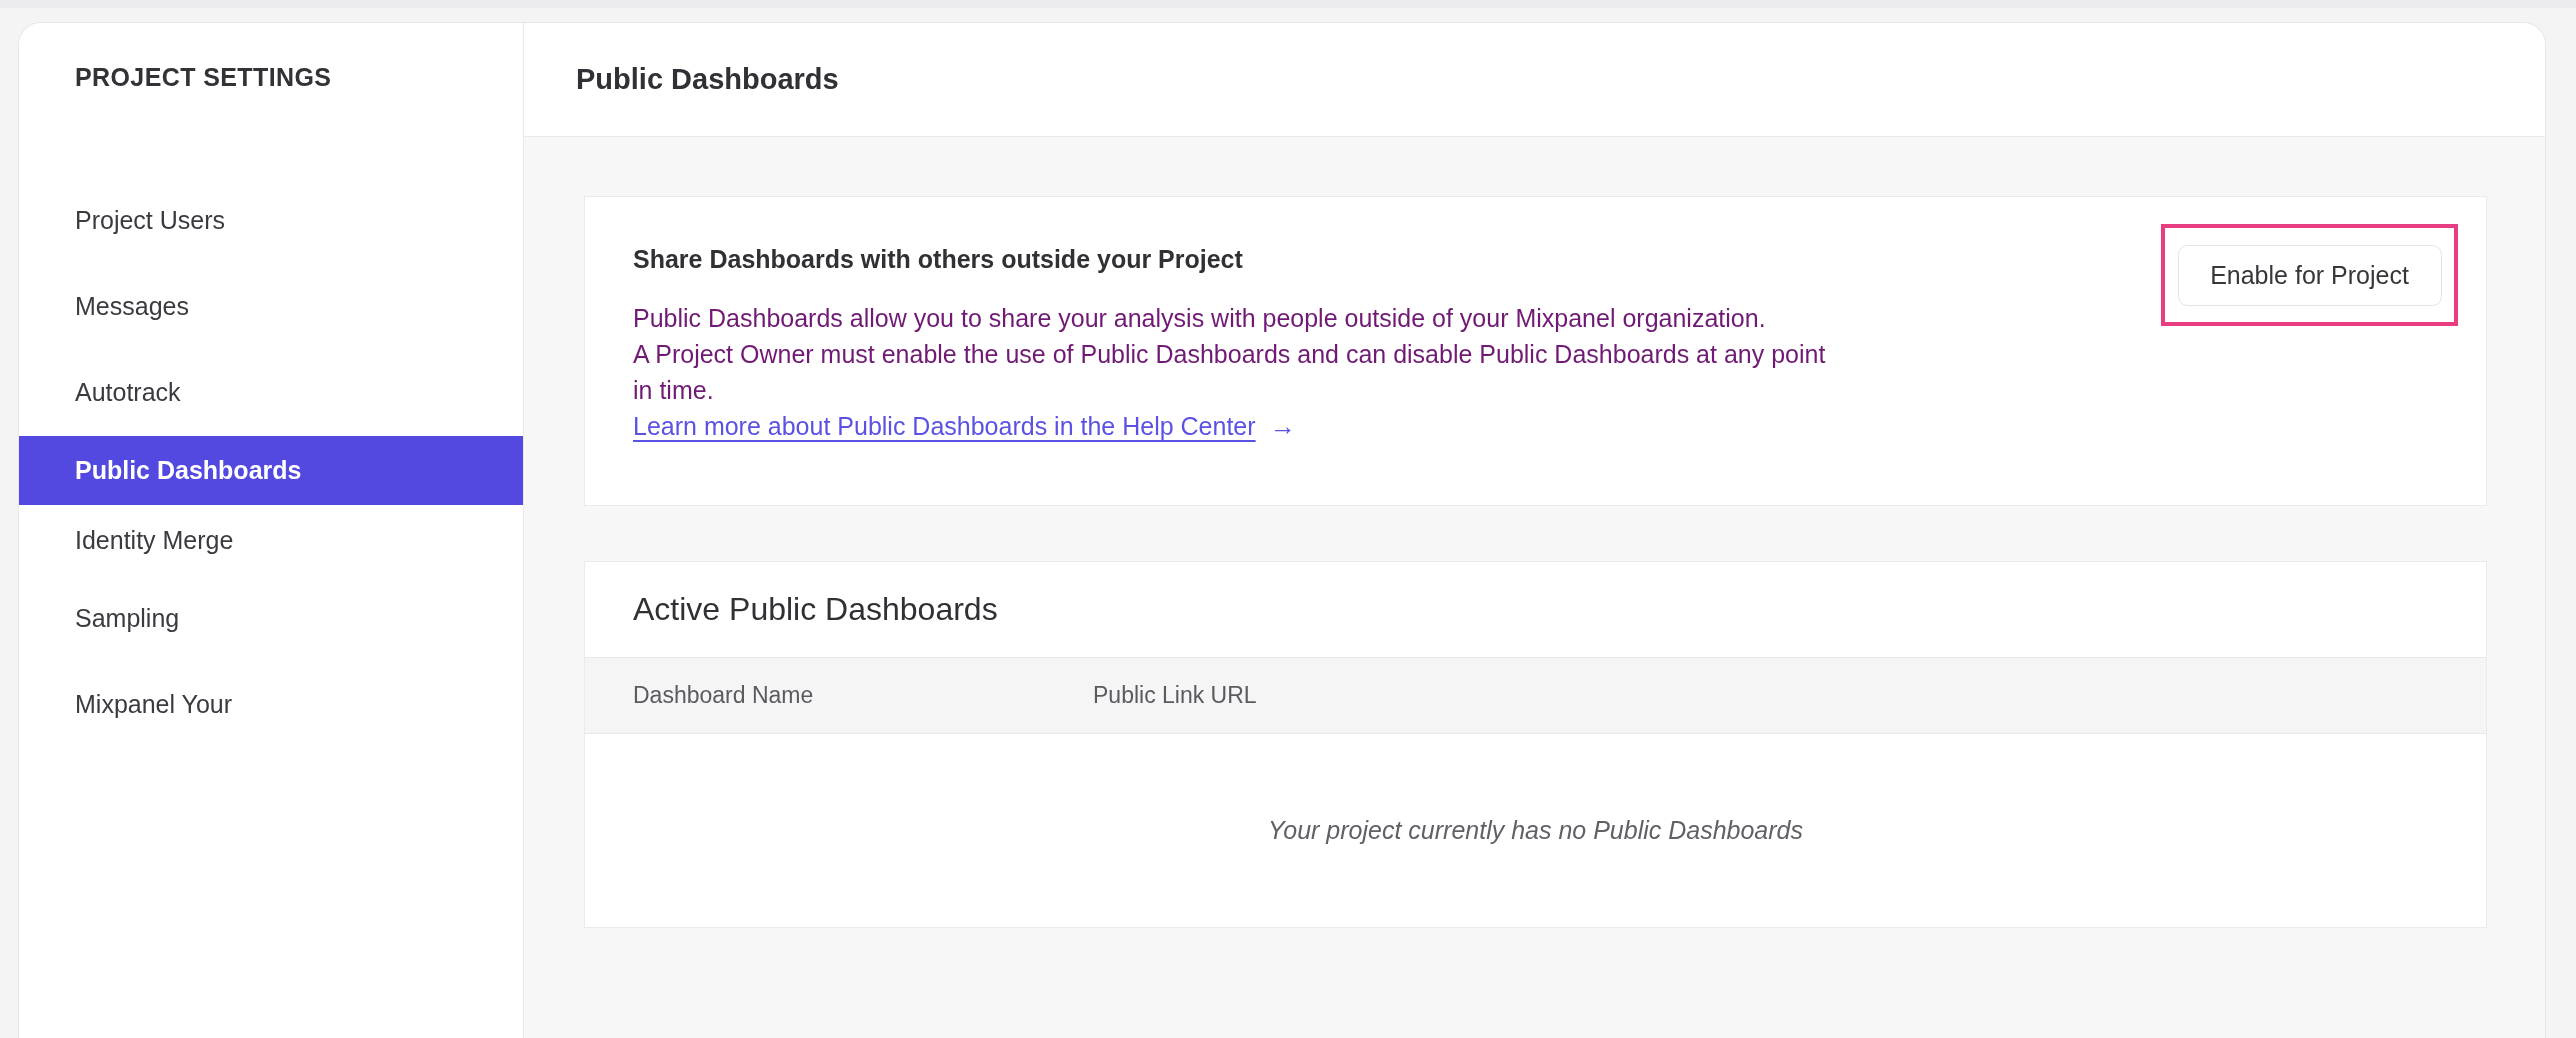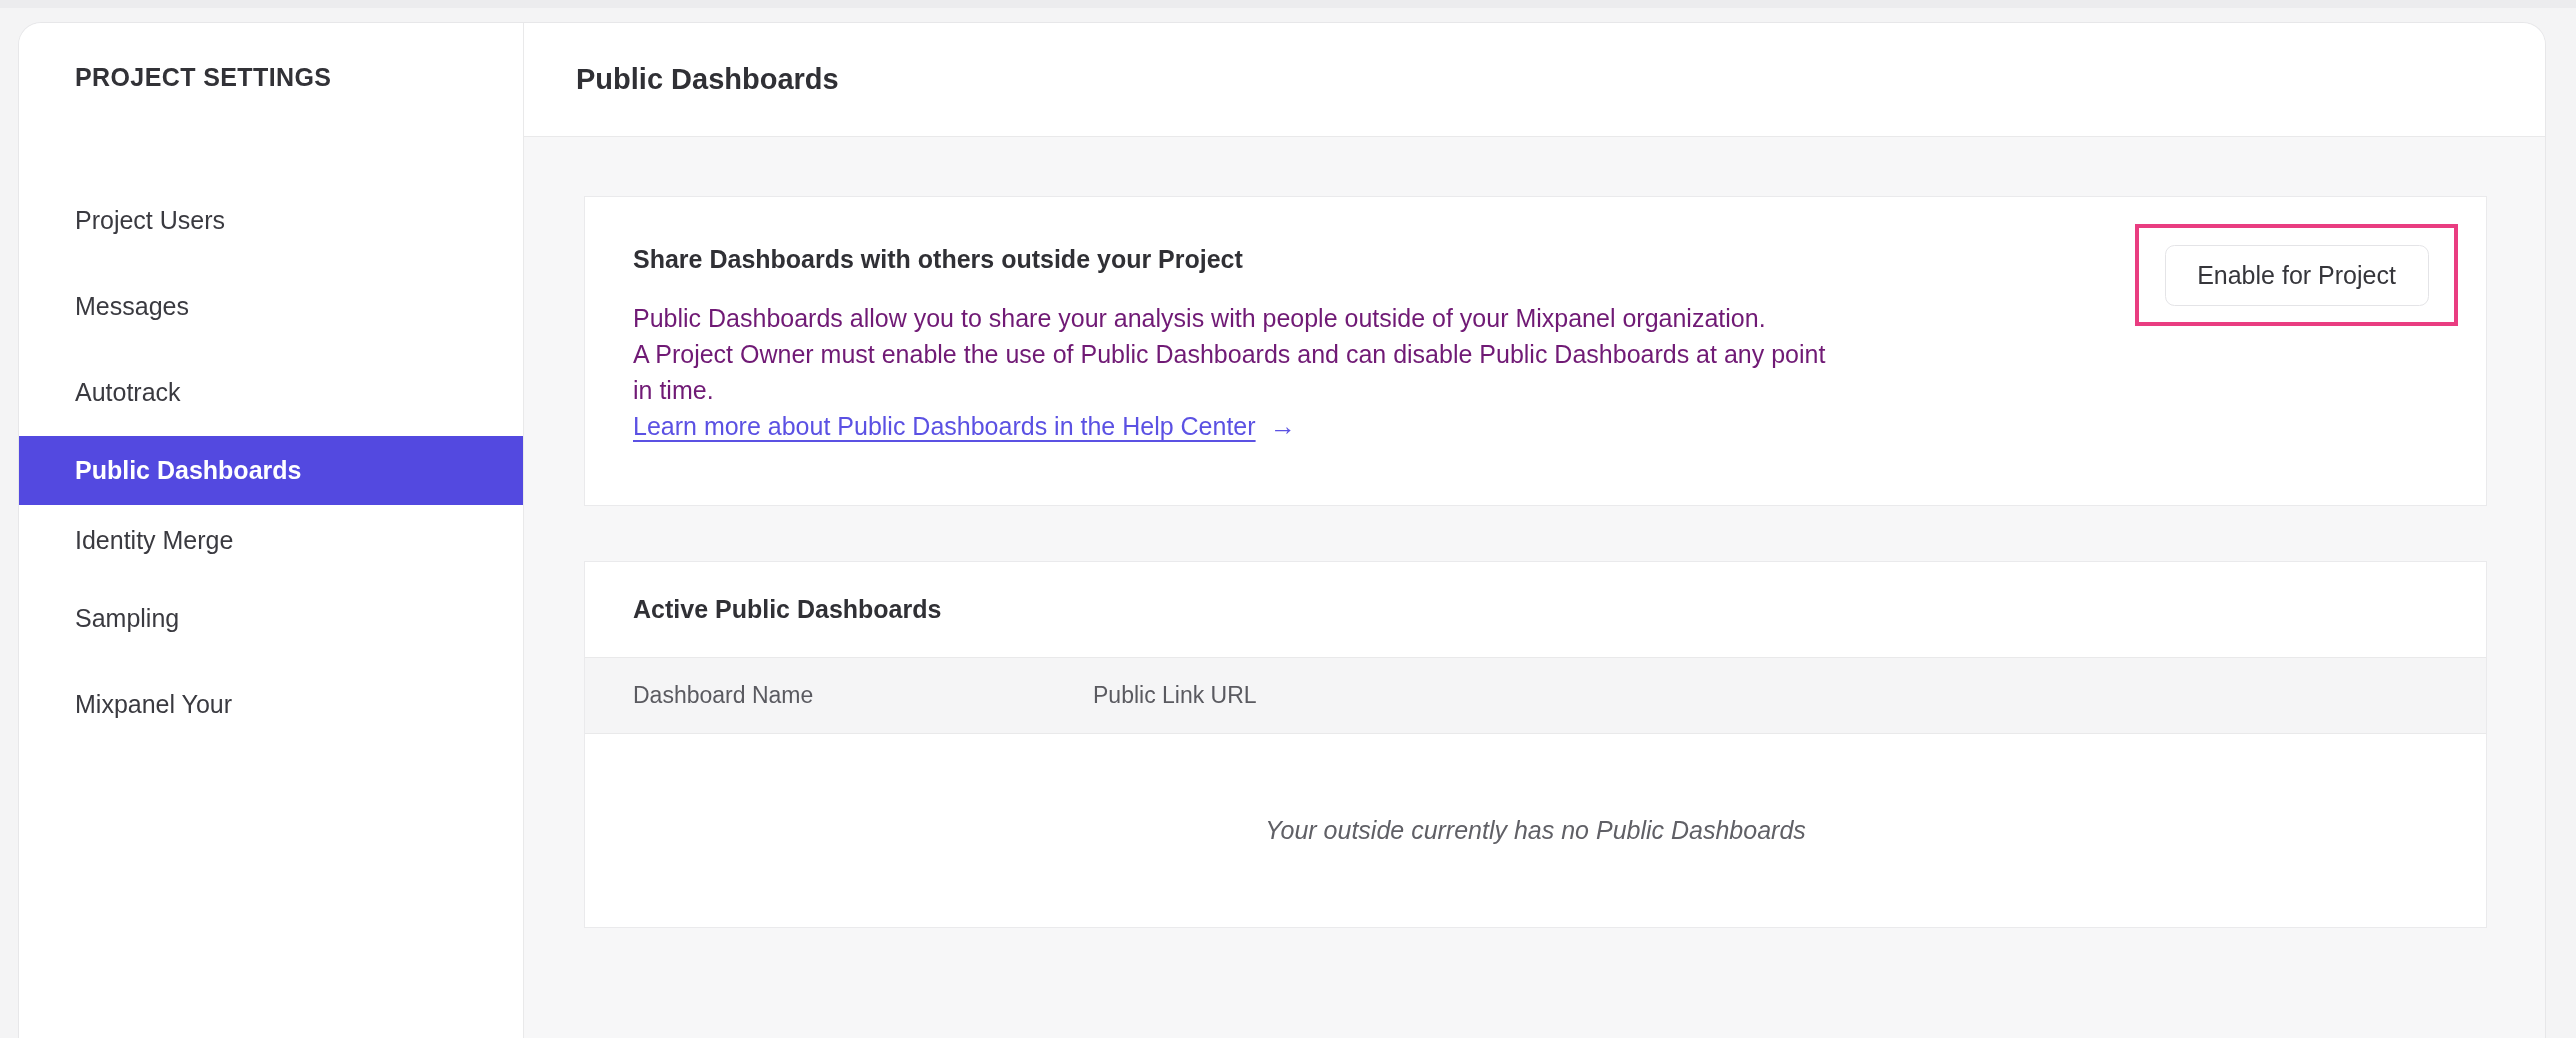--- a/index.html
+++ b/index.html
@@ -102,21 +102,21 @@
     font-size: 25px; color: #5b51e3;
     text-decoration: none;
     cursor: pointer;
   }
   .learn-link .link-label { text-decoration: underline; text-underline-offset: 4.8px; }
   .learn-link .arrow { margin-left: 14.3px; text-decoration: none; font-size: 26px; }
 
   .highlight-box {
     position: absolute;
     top: 27px; right: 28px;
-    width: 323px; height: 102px;
+    width: 297px; height: 102px;
     border: 4.8px solid #e93d81;
     display: flex; align-items: center; justify-content: center;
     background: transparent;
   }
   .enable-btn {
     width: 264px; height: 61px;
     background: #ffffff;
     border: 1.9px solid #e4e4e7;
     border-radius: 9.5px;
     font-family: "Liberation Sans", sans-serif;
@@ -125,21 +125,21 @@
     cursor: pointer;
   }
 
   
   .active-card { margin-top: 55px; height: 367px; display: flex; flex-direction: column; }
   .active-card-title-row {
     height: 95px;
     display: flex; align-items: center;
     padding-left: 48px;
   }
-  .active-card-title { font-size: 25px; font-weight: 700; color: #303035; }
+  .active-card-title { font-size: 32px; font-weight: 400; color: #303035; }
   .table-header {
     height: 77px;
     background: #f5f5f6;
     border-top: 1px solid #e9e9ea;
     border-bottom: 1px solid #e9e9ea;
     display: grid;
     grid-template-columns: 460px 416px 1fr;
     align-items: center;
     padding-left: 48px;
   }
@@ -196,19 +196,19 @@
 
     <section class="card active-card">
       <div class="active-card-title-row">
         <h2 class="active-card-title">Active Public Dashboards</h2>
       </div>
       <div class="table-header">
         <div class="col">Dashboard Name</div>
         <div class="col">Public Link URL</div>
       </div>
       <div class="table-empty">
-        <span class="empty-text">Your outside currently has no Public Dashboards</span>
+        <span class="empty-text">Your project currently has no Public Dashboards</span>
       </div>
     </section>
 
   </main>
 </div>
 
 
 </body></html>

